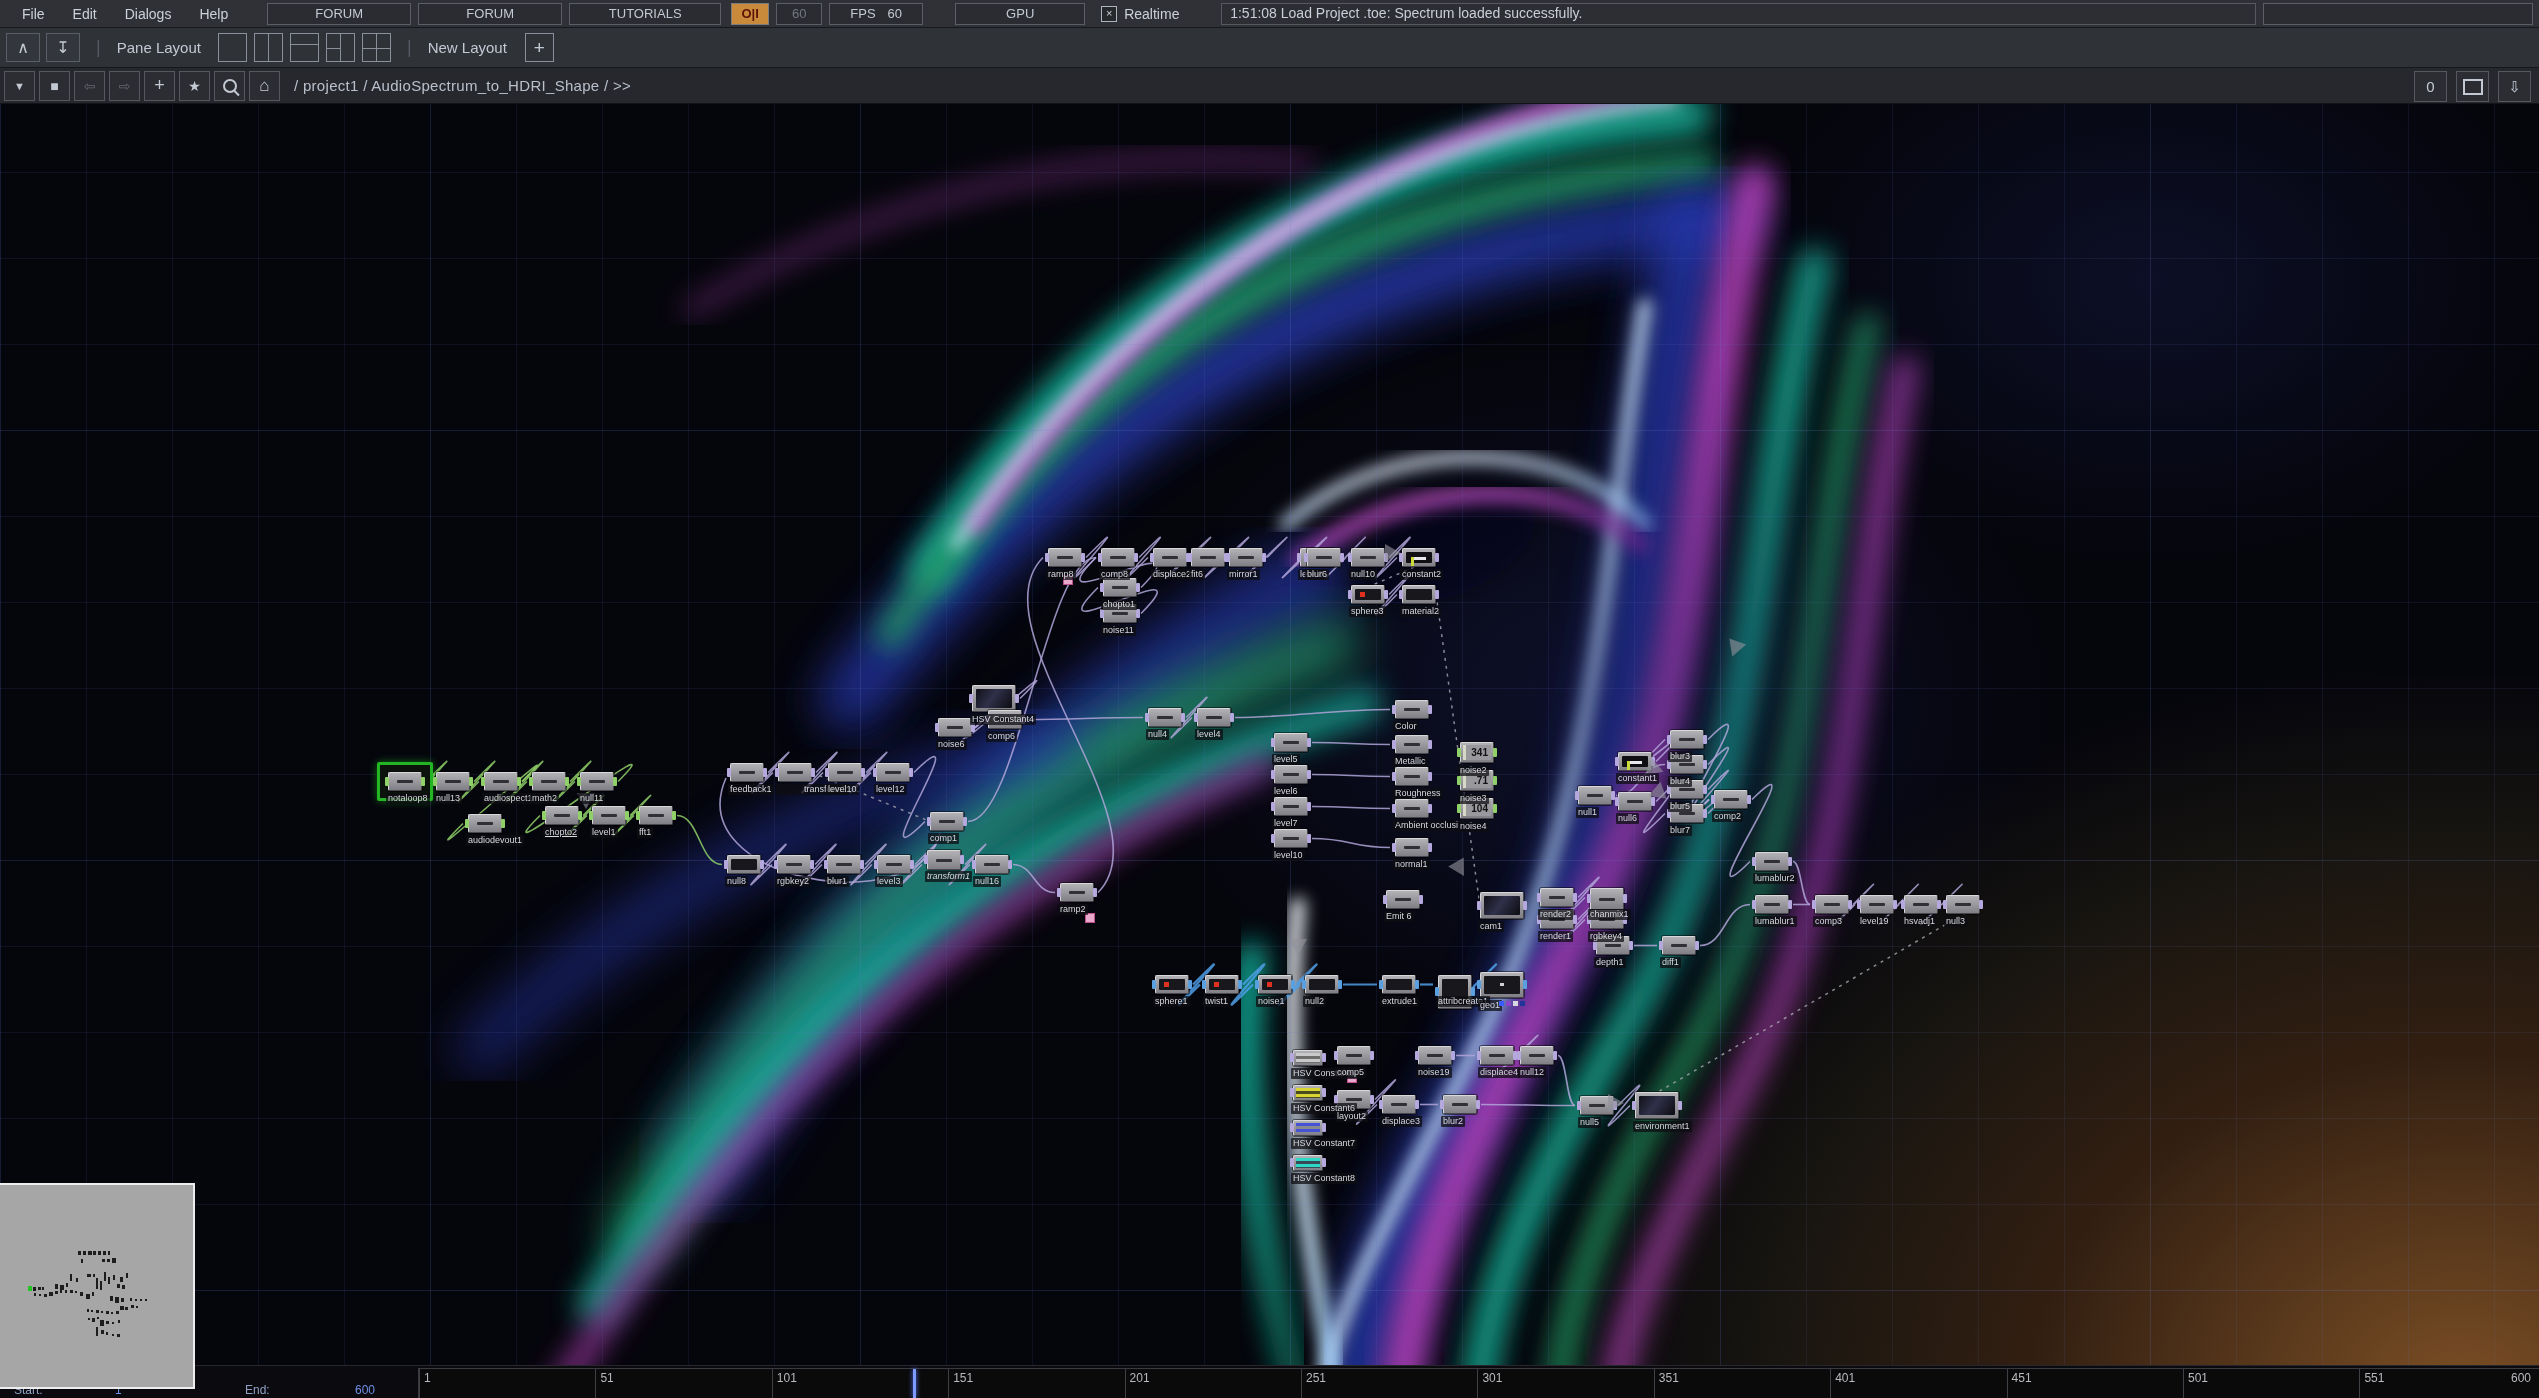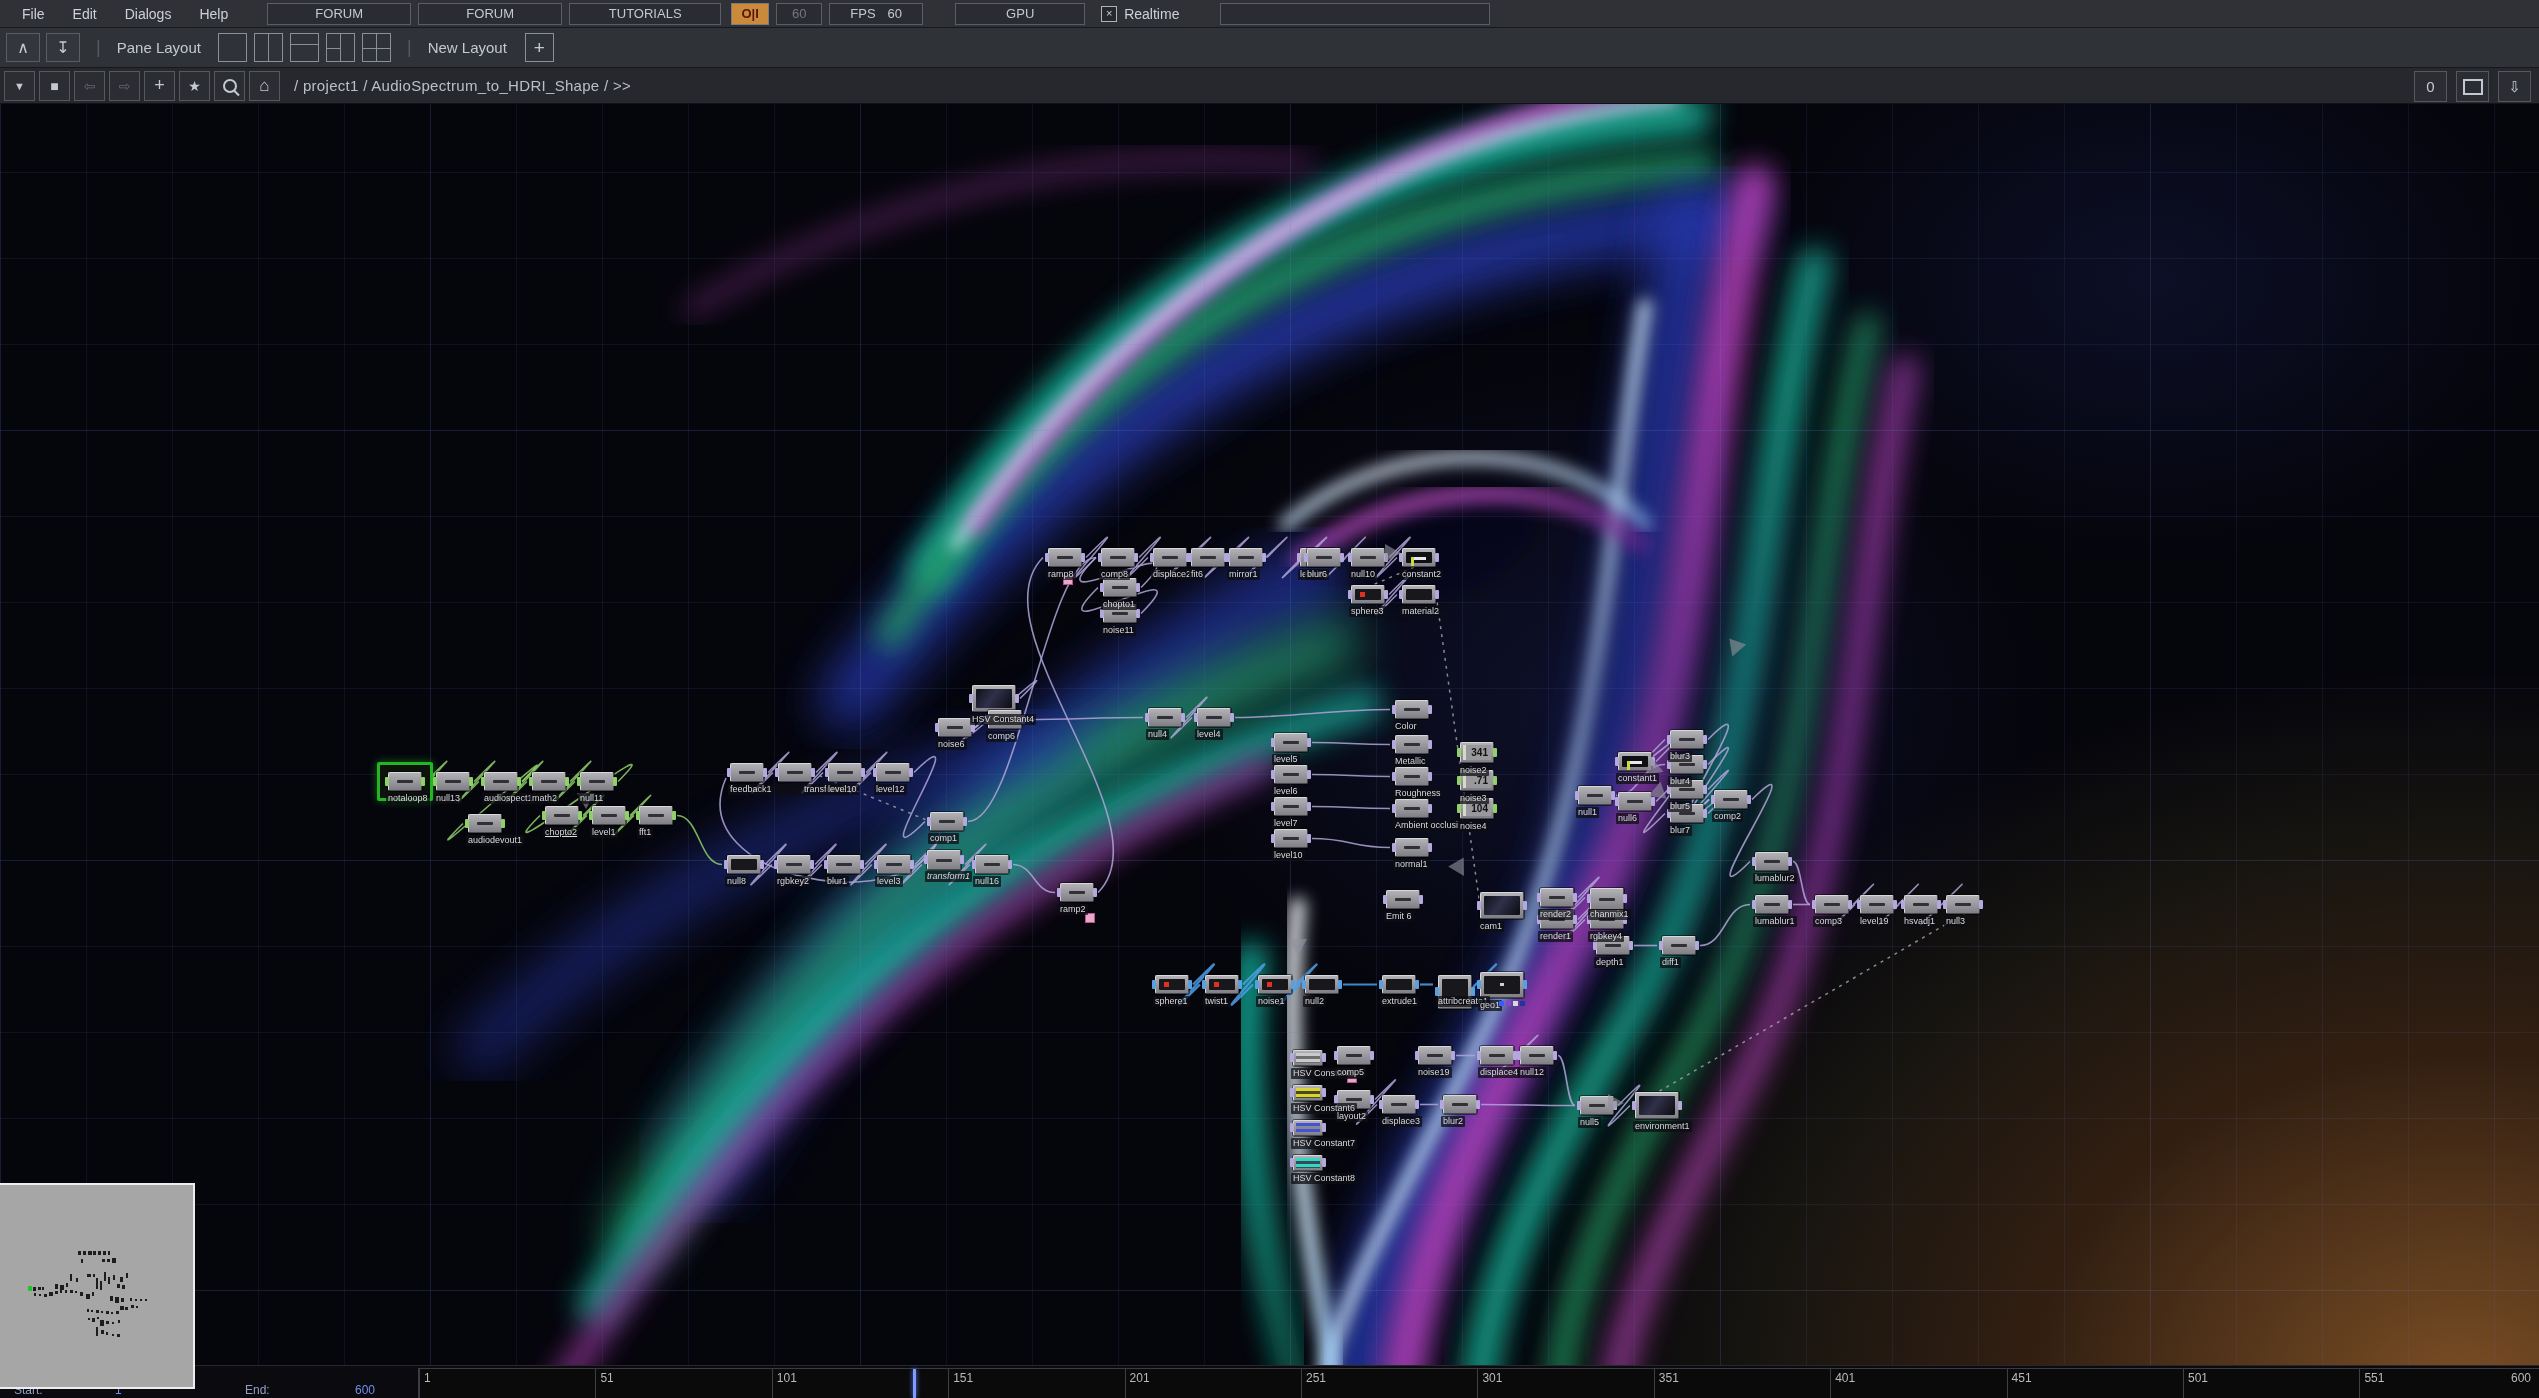--- a/index.html
+++ b/index.html
@@ -140,20 +140,21 @@
   <div class="mb-btn dim">60</div>
   <div class="mb-btn fps">
     <span>FPS</span>
     <span>60</span>
   </div>
   <div class="mb-btn gpu">GPU</div>
   <div class="realtime">
     <span class="cb">×</span>
     <span>Realtime</span>
   </div>
+  <div class="status">1:51:08 Load Project .toe: Spectrum loaded successfully.</div>
   <div class="mb-btn spare"></div>
 </div>
 
 <div class="panebar">
   <div class="pb-ico">∧</div>
   <div class="pb-ico">↧</div>
   <span class="sep">|</span>
   <span class="pb-label">Pane Layout</span>
   <div class="lay"></div>
   <div class="lay v"></div>

